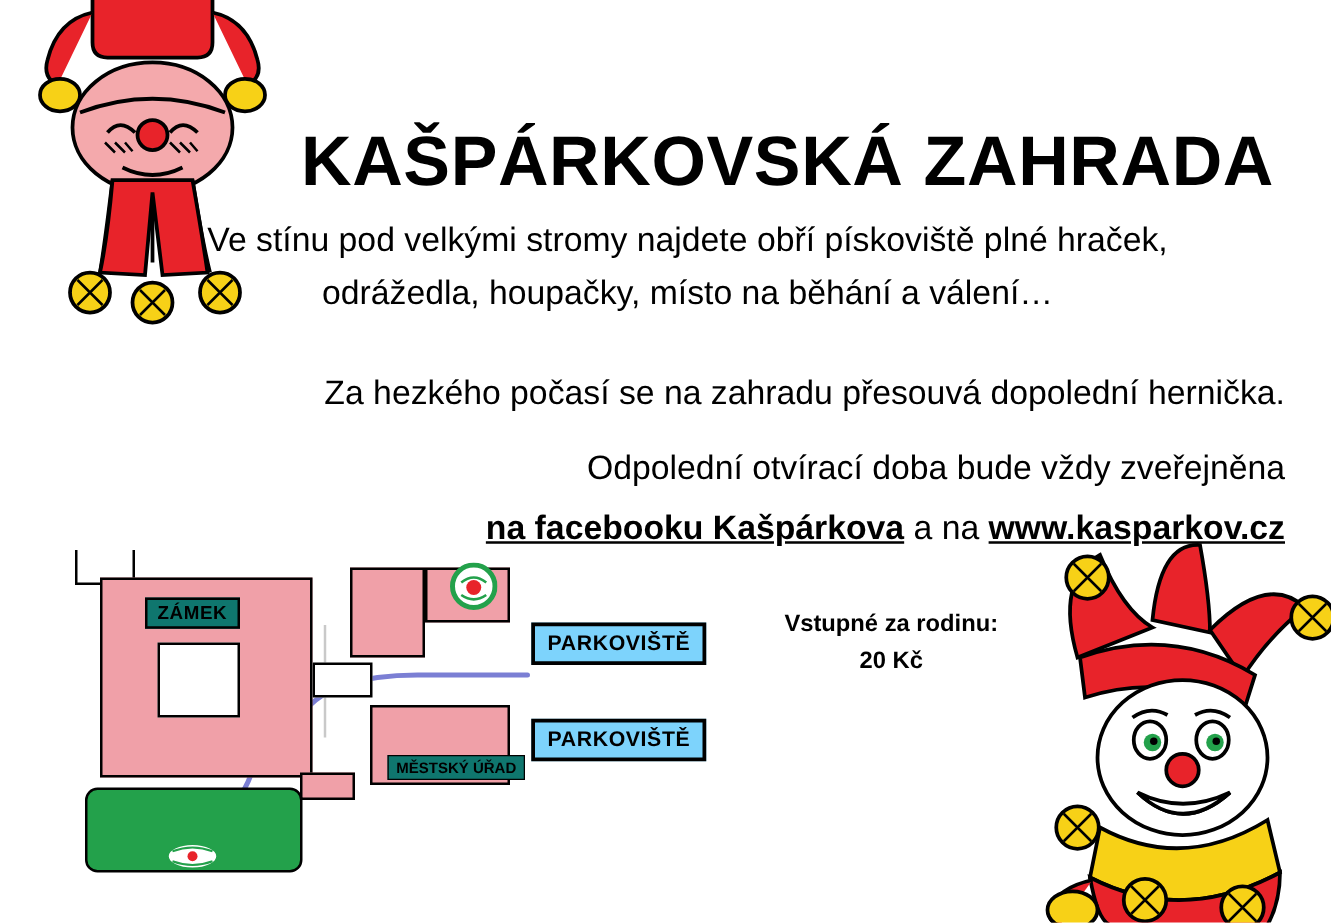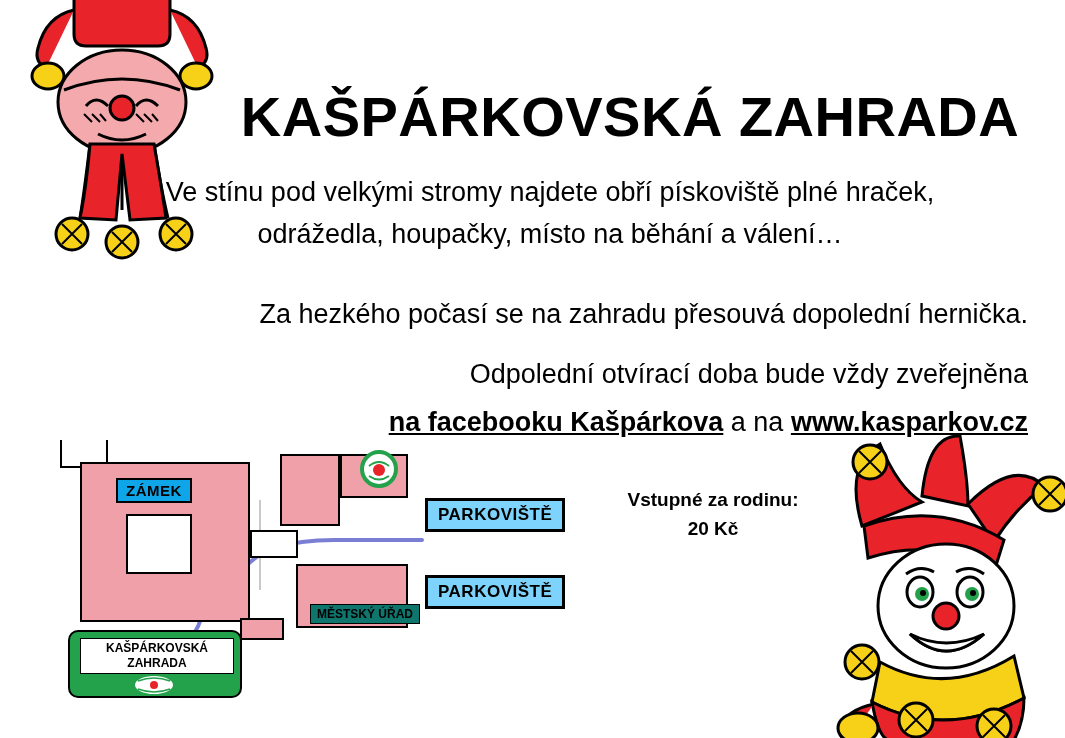--- a/index.html
+++ b/index.html
@@ -13,21 +13,21 @@
     position: relative;
     overflow: hidden;
     font-family: "Liberation Sans", sans-serif;
     color: #000000;
   }
 
   
   #poster-title {
     position: absolute;
     left: 225px;
-    top: 50px;
+    top: 62px;
     width: 810px;
     text-align: center;
     font-size: 56px;
     font-weight: bold;
     letter-spacing: 0.5px;
     line-height: 1.05;
     white-space: nowrap;
   }
 
   
@@ -112,21 +112,21 @@
     width: 66px;
     height: 60px;
     background: #ffffff;
     border: 2px solid #000;
     box-sizing: border-box;
   }
   .zamek-label {
     position: absolute;
     left: 56px;
     top: 38px;
-    background: #0ea5e9;
+    background: #0f766e;
     border: 2px solid #000;
     padding: 2px 8px;
     font-size: 15px;
     font-weight: bold;
     letter-spacing: 0.5px;
   }
   .bridge-white {
     position: absolute;
     left: 190px;
     top: 90px;
@@ -340,24 +340,20 @@
   <div class="logo-badge">
     <svg viewBox="0 0 38 38" width="38" height="38" xmlns="http://www.w3.org/2000/svg">
       <circle cx="19" cy="19" r="17" fill="#ffffff" stroke="#23a14b" stroke-width="4"></circle>
       <circle cx="19" cy="20" r="6" fill="#e8232a"></circle>
       <path d="M9 16 q10 -8 20 0" fill="none" stroke="#23a14b" stroke-width="2"></path>
       <path d="M9 26 q10 7 20 0" fill="none" stroke="#23a14b" stroke-width="2"></path>
     </svg>
   </div>
 
   <div class="green-box">
-    <div class="green-label">
-      <span>KAŠPÁRKOVSKÁ</span><br>
-      <span>ZAHRADA</span>
-    </div>
     <div class="green-logo">
       <svg viewBox="0 0 44 22" width="44" height="22" xmlns="http://www.w3.org/2000/svg">
         <ellipse cx="22" cy="11" rx="20" ry="10" fill="#ffffff" stroke="#23a14b" stroke-width="2"></ellipse>
         <circle cx="22" cy="11" r="4" fill="#e8232a"></circle>
         <path d="M6 7 q16 -6 32 0" fill="none" stroke="#23a14b" stroke-width="1.5"></path>
         <path d="M6 15 q16 6 32 0" fill="none" stroke="#23a14b" stroke-width="1.5"></path>
       </svg>
     </div>
   </div>
 </div>

